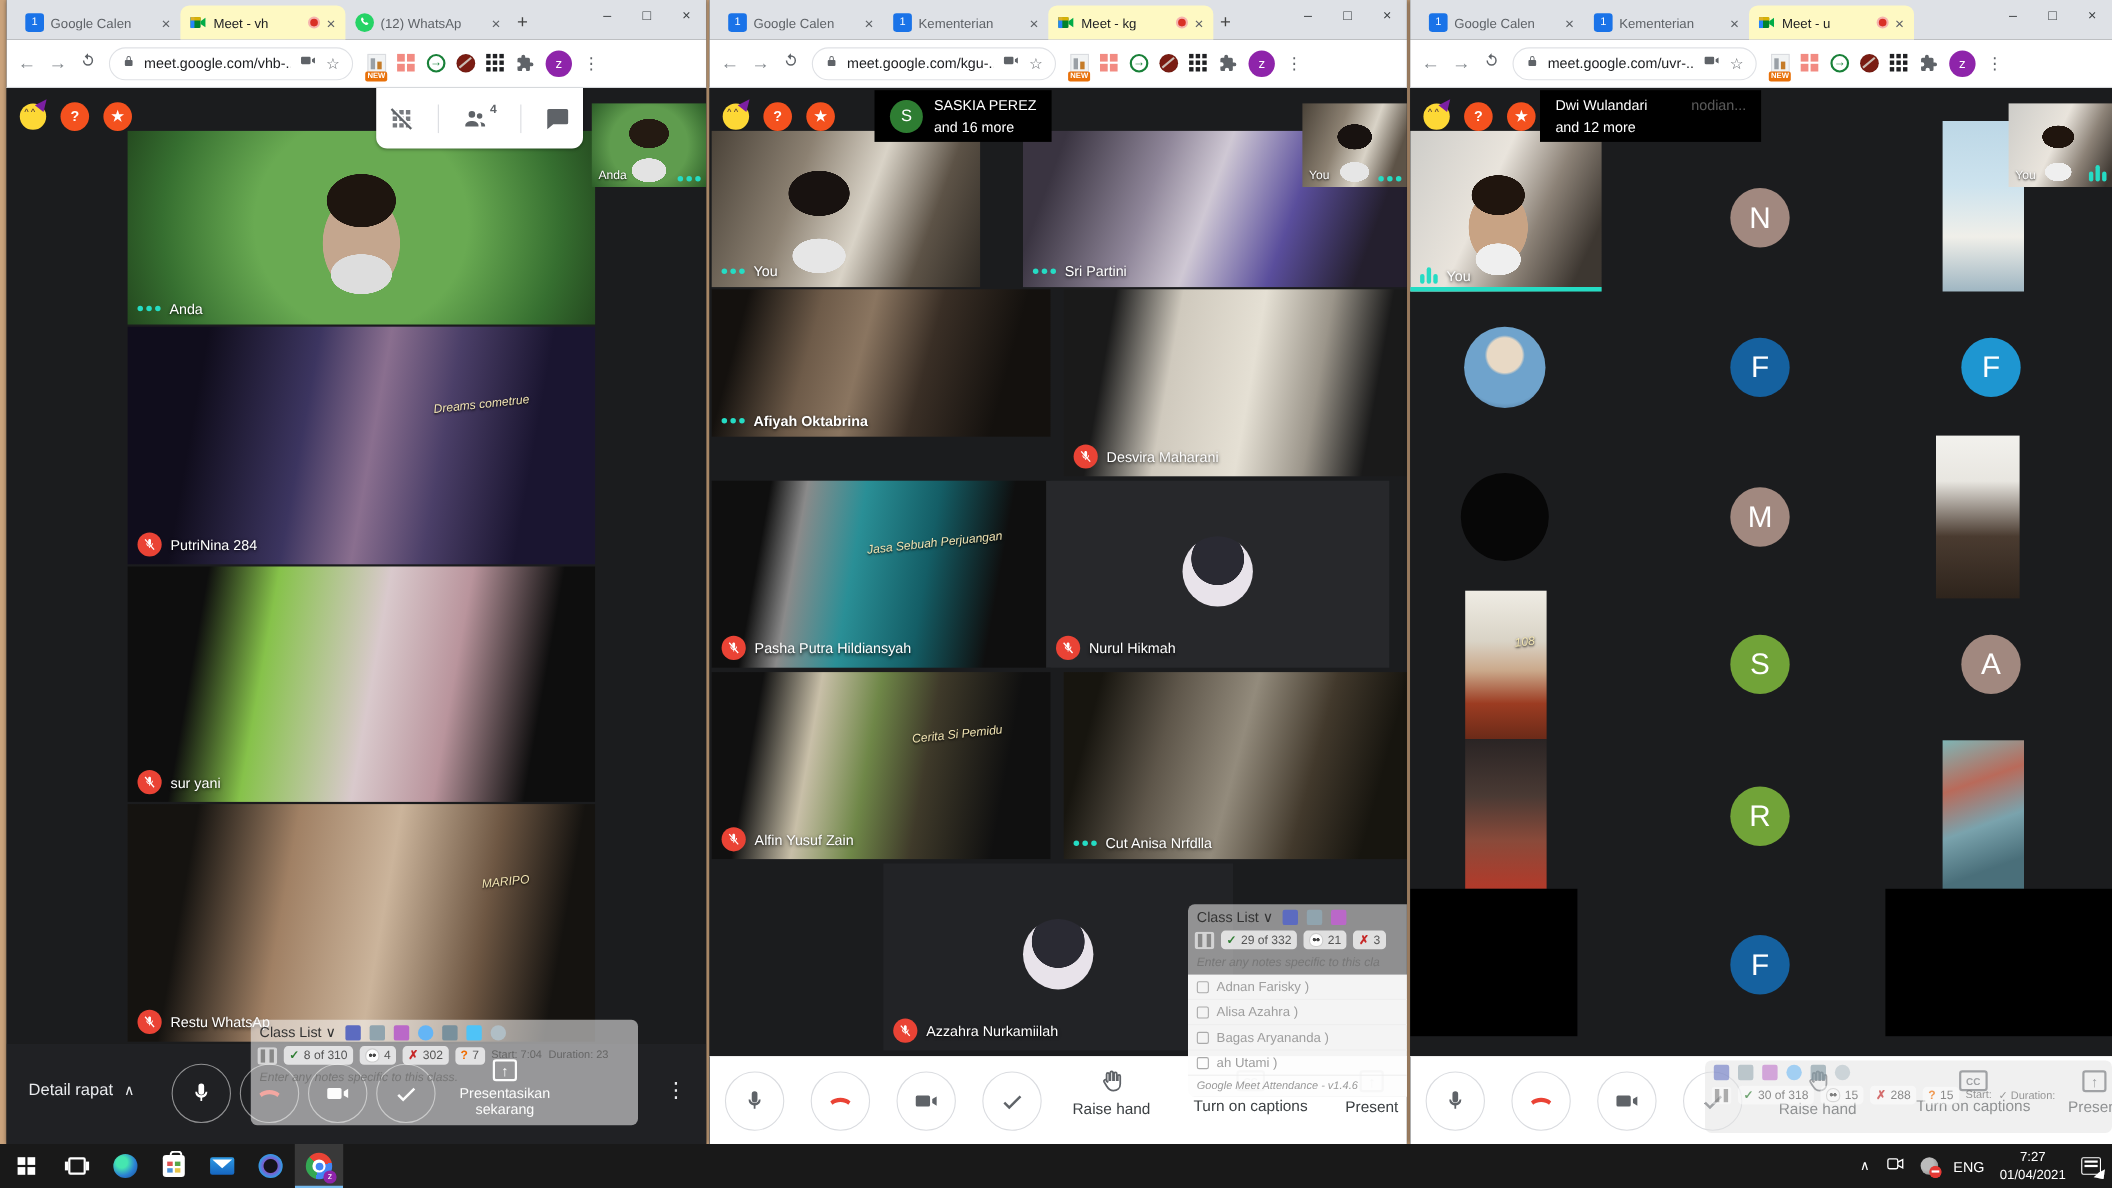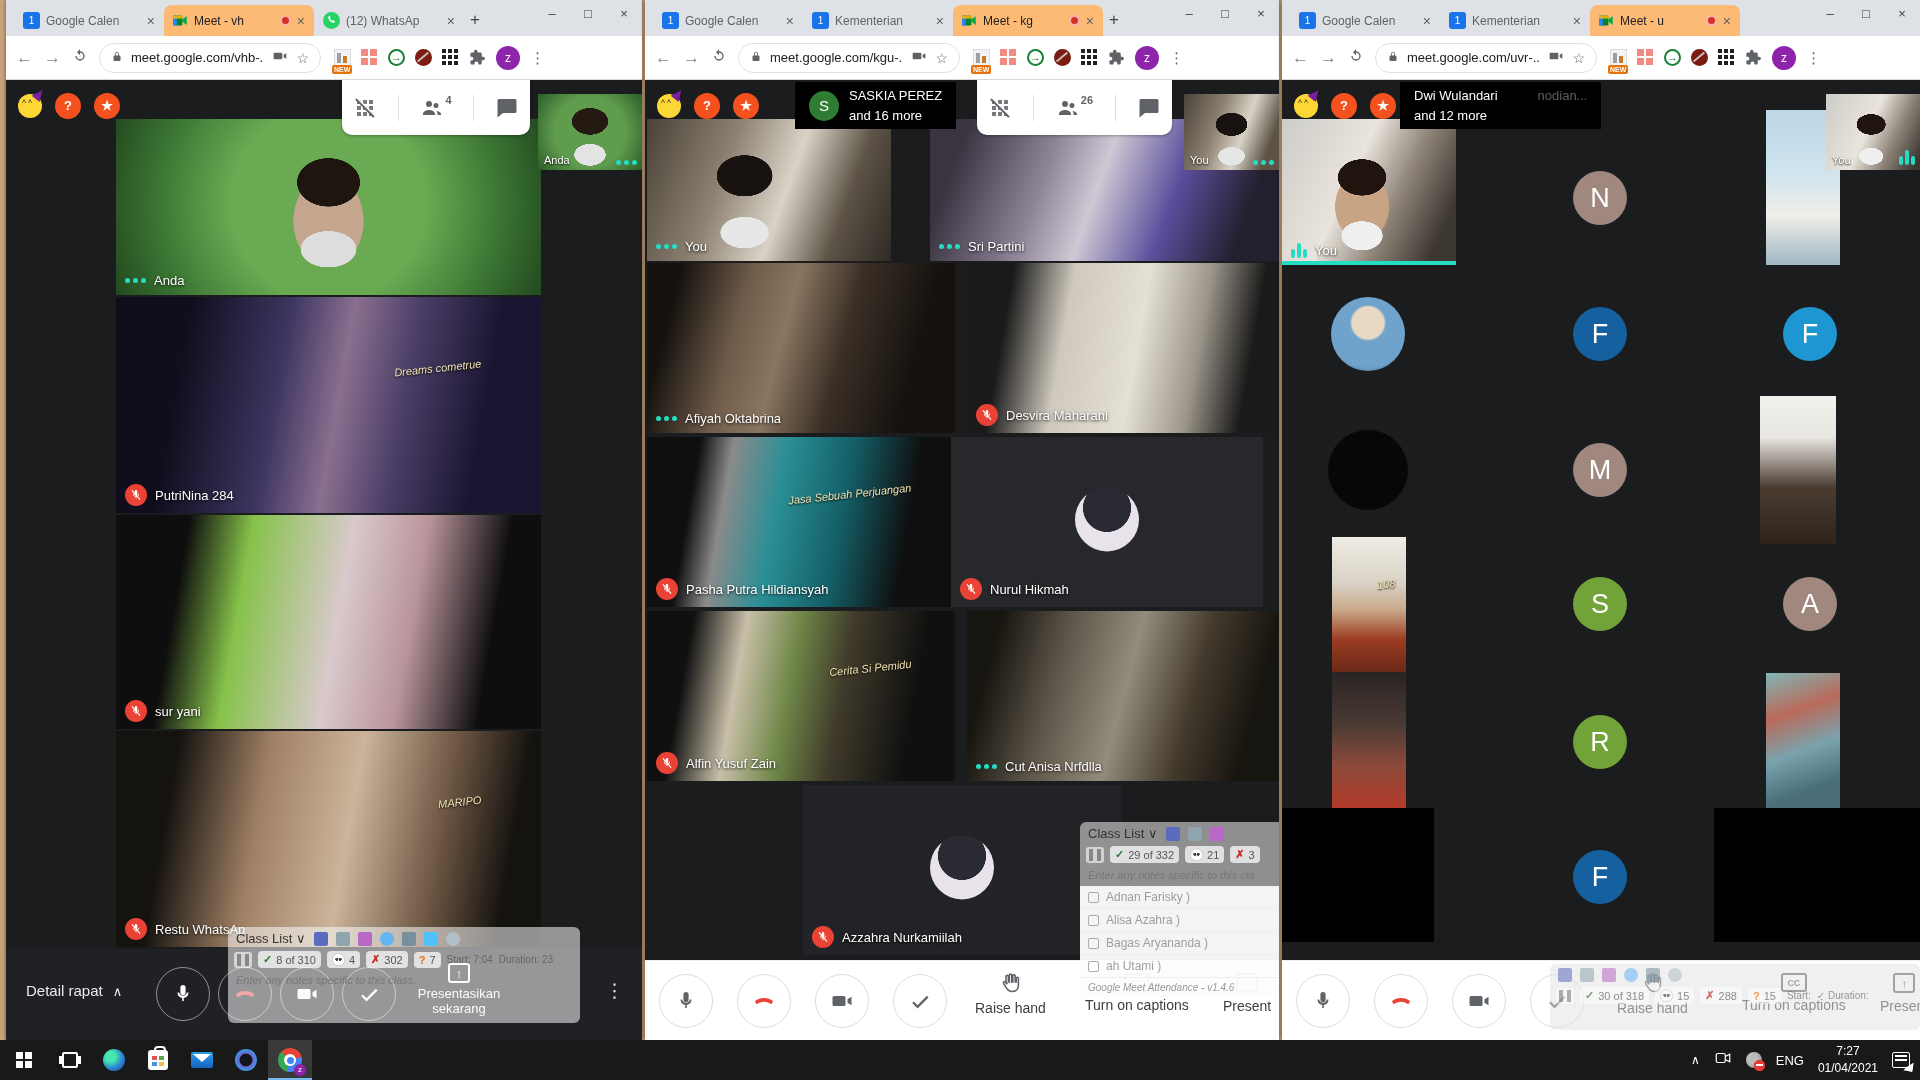--- a/index.html
+++ b/index.html
@@ -3,21 +3,21 @@
 <meta charset="utf-8">
 <style>
   * { margin:0; padding:0; box-sizing:border-box; }
   html,body { width:1920px; height:1080px; overflow:hidden; font-family:"Liberation Sans", sans-serif; }
   body { background:#caa37c; position:relative; }
 
   
   .window { position:absolute; top:0; height:1040px; background:#202124; box-shadow:0 0 4px rgba(0,0,0,.5); }
   .tabbar { height:36px; background:#dee1e6; display:flex; align-items:flex-end; padding-left:8px; position:relative; }
   .tab { height:31px; display:flex; align-items:center; gap:6px; padding:0 9px; width:150px; font-size:12px; color:#5f6368; border-radius:8px 8px 0 0; position:relative; }
-  .tab.active { background:#fdba74; color:#202124; }
+  .tab.active { background:#fef9c3; color:#202124; }
   .tab-label { white-space:nowrap; overflow:hidden; flex:1; mask-image:linear-gradient(90deg,#000 75%,transparent); -webkit-mask-image:linear-gradient(90deg,#000 75%,transparent); }
   .tab-close { color:#5f6368; font-size:14px; line-height:1; }
   .rec-dot { width:11px; height:11px; border-radius:50%; background:#d93025; border:2px solid #f6b4ae; flex:0 0 auto; }
   .newtab-btn { color:#444; font-size:17px; margin:0 0 6px 6px; }
   .win-controls { position:absolute; right:0; top:0; height:30px; display:flex; }
   .wc { width:36px; text-align:center; line-height:28px; color:#3c4043; font-size:13px; }
   .toolbar { height:44px; background:#fff; display:flex; align-items:center; padding:0 10px; gap:11px; border-bottom:1px solid #d6d9dc; position:relative; }
   .nav-arrow { color:#80868b; font-size:17px; }
   .reload-ic svg { width:16px; height:16px; fill:#5f6368; }
   .addr { flex:0 1 auto; display:flex; align-items:center; gap:8px; background:#fff; border:1px solid #dfe1e5; border-radius:15px; height:30px; padding:0 11px; min-width:0; }
@@ -434,21 +434,21 @@
         <div class="tile" style="left: 285px; top: 39px; width: 349px; height: 142px; background: linear-gradient(110deg, rgb(58, 52, 65) 10%, rgb(143, 134, 153) 34%, rgb(207, 200, 212) 48%, rgb(90, 78, 156) 68%, rgb(36, 31, 46) 88%);">
           <div class="tile-label">
             <span class="dots-ind">
               <i></i>
               <i></i>
               <i></i>
             </span>
             <span>Sri Partini</span>
           </div>
         </div>
-        <div class="tile" style="left: 2px; top: 183px; width: 308px; height: 170px; background: linear-gradient(105deg, rgb(20, 17, 14) 10%, rgb(110, 91, 73) 30%, rgb(138, 117, 96) 44%, rgb(58, 47, 38) 62%, rgb(20, 17, 14) 84%);">
+        <div class="tile" style="left: 2px; top: 183px; width: 308px; height: 134px; background: linear-gradient(105deg, rgb(20, 17, 14) 10%, rgb(110, 91, 73) 30%, rgb(138, 117, 96) 44%, rgb(58, 47, 38) 62%, rgb(20, 17, 14) 84%); font-weight: bold;">
           <div class="tile-label">
             <span class="dots-ind">
               <i></i>
               <i></i>
               <i></i>
             </span>
             <span>Afiyah Oktabrina</span>
           </div>
         </div>
         <div class="tile" style="left: 322px; top: 183px; width: 312px; height: 170px; background: linear-gradient(100deg, rgb(26, 26, 26) 14%, rgb(207, 201, 189) 32%, rgb(229, 224, 212) 54%, rgb(155, 149, 138) 72%, rgb(26, 26, 26) 88%);">
@@ -522,42 +522,20 @@
         </div>
       </div>
     <div class="meet-topleft">
       <span class="party-emoji"></span>
       <span class="orange-btn">?</span>
       <span class="orange-btn">★</span>
     </div>
     <div class="pill-black" style="left:150px;">
       <span class="pill-avatar">S</span>
       <span class="pill-lines"><span>SASKIA PEREZ</span><br><span>and 16 more</span></span>
-    </div>
-    <div class="meet-topbar" style="right:107px;width:195px;">
-      <span class="tb-item">
-          <svg viewBox="0 0 24 24">
-            <path d="M4 4h4v4H4zm6 0h4v4h-4zm6 0h4v4h-4zM4 10h4v4H4zm6 0h4v4h-4zm6 0h4v4h-4zM4 16h4v4H4zm6 0h4v4h-4zm6 0h4v4h-4z" opacity=".85"></path>
-            <line x1="3" y1="3" x2="21" y2="21" stroke="#5f6368" stroke-width="2.4"></line>
-            <line x1="4.2" y1="2" x2="22" y2="19.8" stroke="#fff" stroke-width="1.4"></line>
-          </svg>
-        </span>
-      <span class="tb-sep"></span>
-      <span class="tb-item">
-          <svg viewBox="0 0 24 24">
-            <path d="M9 11a3 3 0 1 0 0-6 3 3 0 0 0 0 6zm7 1a2.5 2.5 0 1 0 0-5 2.5 2.5 0 0 0 0 5zM3 18c0-2.7 3.6-4 6-4s6 1.3 6 4v1H3zm13.5-3c1.9.3 4.5 1.3 4.5 3v1h-3.5v-1c0-1.2-.4-2.2-1-3z"></path>
-          </svg>
-          <span class="tb-count">26</span>
-        </span>
-      <span class="tb-sep"></span>
-      <span class="tb-item">
-          <svg viewBox="0 0 24 24">
-            <path d="M4 3h16a1.5 1.5 0 0 1 1.5 1.5v11A1.5 1.5 0 0 1 20 17H8l-5.5 4.5V4.5A1.5 1.5 0 0 1 4 3zm3 4.5h10v1.6H7zm0 3.4h10v1.6H7z"></path>
-          </svg>
-        </span>
     </div>
     <div class="selfview" style="right:0;width:95px;height:76px;background:radial-gradient(ellipse 22px 15px at 50% 82%, #e6e6e6 0 60%, transparent 61%), radial-gradient(ellipse 26px 19px at 50% 40%, #181210 0 60%, transparent 61%), linear-gradient(110deg,#4a4238,#8c8172 35%,#d9d3c7 60%,#5d5347 85%);">
       <span class="sv-label">You</span>
       <span class="sv-ind dots-ind">
           <i></i>
           <i></i>
           <i></i>
         </span>
     </div>
     <div class="bar-light">

